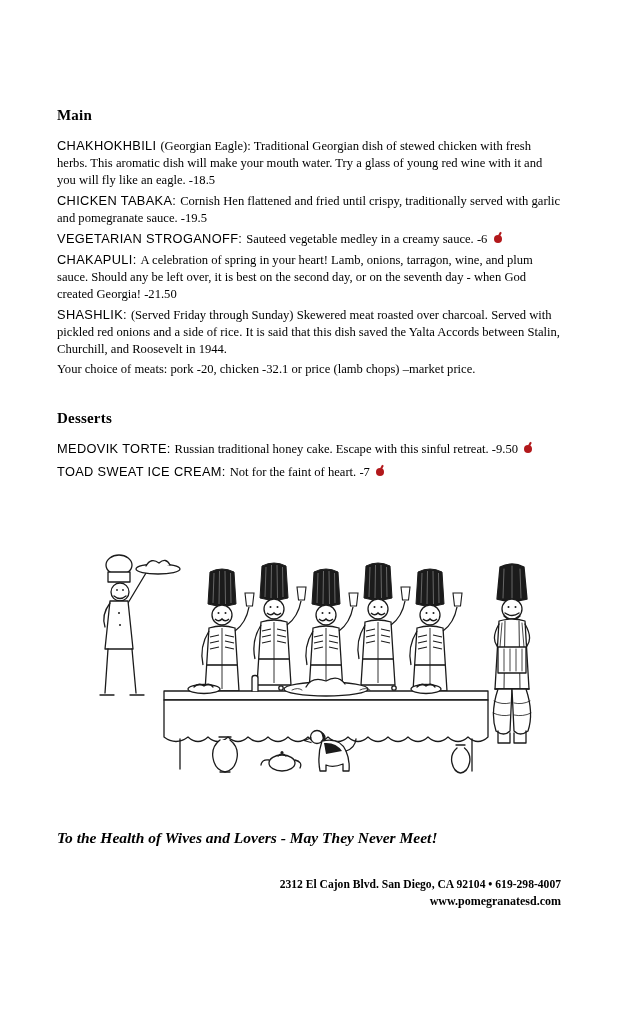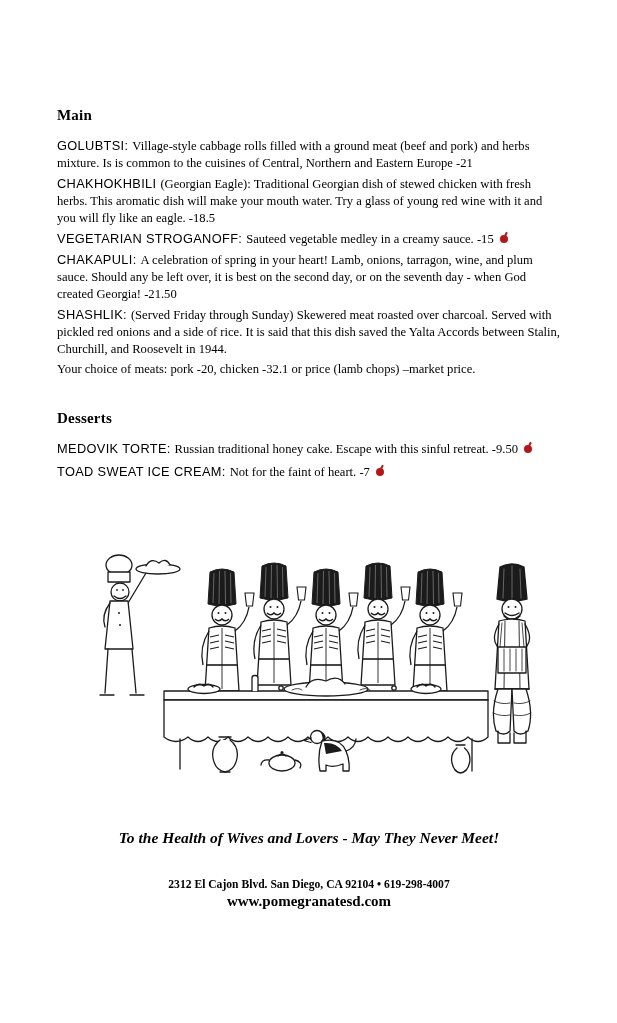--- a/index.html
+++ b/index.html
@@ -33,39 +33,39 @@
     vertical-align:baseline;
   }
   .pom-icon::after{
     content:""; position:absolute; left:5px; top:-3px; width:2px; height:4px;
     background:var(--accent-red,#b2181b); transform:rotate(28deg);
   }
   .illustration-wrap {
     margin:58px auto 0; width:470px; height:248px; text-align:center;
   }
   .toast-line {
-    margin-top:42px; text-align:center;
+    margin-top:42px; text-align:left;
     font-size:15.5px; font-weight:bold; font-style:italic;
   }
-  .contact-block { margin-top:30px; text-align:center; }
+  .contact-block { margin-top:30px; text-align:right; }
   .contact-address { font-size:11.6px; font-weight:bold; line-height:16px; }
-  .contact-website { font-size:15px; font-weight:bold; line-height:16px; }
+  .contact-website { font-size:12px; font-weight:bold; line-height:16px; }
   svg .ln { stroke:#1b1b1b; stroke-width:1.3; fill:none; stroke-linecap:round; stroke-linejoin:round; }
 </style>
 </head>
 <body>
 
 <div class="page">
 
   <div class="menu-section section-main">
     <h2 class="section-heading">Main</h2>
     <div>
-        <p class="menu-item"><span class="run-name">GOLUBTSI: </span><span class="run-plain">Village-style cabbage rolls filled with a ground meat (beef and pork) and herbs mixture. Is is common to the cuisines of Central, Northern and Eastern Europe  -21</span></p>
         <p class="menu-item"><span class="run-name">CHAKHOKHBILI </span><span class="run-plain">(Georgian Eagle): Traditional Georgian dish of stewed chicken with fresh herbs. This aromatic dish will make your mouth water. Try a glass of young red wine with it and you will fly like an eagle. -18.5</span></p>
-        <p class="menu-item"><span class="run-name">VEGETARIAN STROGANOFF: </span><span class="run-plain">Sauteed vegetable medley in a creamy sauce. -15 </span><span class="pom-icon"></span></p>
+        <p class="menu-item"><span class="run-name">CHICKEN TABAKA: </span><span class="run-plain">Cornish Hen flattened and fried until crispy, traditionally served with garlic and pomegranate sauce. -19.5</span></p>
+        <p class="menu-item"><span class="run-name">VEGETARIAN STROGANOFF: </span><span class="run-plain">Sauteed vegetable medley in a creamy sauce. -6 </span><span class="pom-icon"></span></p>
         <p class="menu-item"><span class="run-name">CHAKAPULI: </span><span class="run-plain">A celebration of spring in your heart! Lamb, onions, tarragon, wine, and plum sauce. Should any be left over, it is best on the second day, or on the seventh day - when God created Georgia! -21.50</span></p>
         <p class="menu-item"><span class="run-name">SHASHLIK: </span><span class="run-bold">(Served Friday through Sunday) </span><span class="run-plain">Skewered meat roasted over charcoal. Served with pickled red onions and a side of rice. It is said that this dish saved the Yalta Accords between Stalin, Churchill, and Roosevelt in 1944.</span></p>
         <p class="menu-item"><span class="run-plain">Your choice of meats: </span><span class="run-bold">pork</span><span class="run-plain"> -20, </span><span class="run-bold">chicken</span><span class="run-plain"> -32.1 or </span><span class="run-bold">price</span><span class="run-plain"> (lamb chops) –market price.</span></p>
       </div>
   </div>
 
   <div class="menu-section section-desserts">
     <h2 class="section-heading">Desserts</h2>
     <div>
         <p class="menu-item"><span class="run-name">MEDOVIK TORTE: </span><span class="run-plain">Russian traditional honey cake. Escape with this sinful retreat. -9.50 </span><span class="pom-icon"></span></p>

